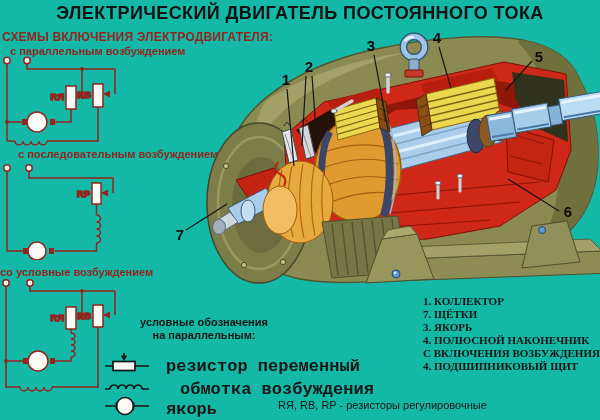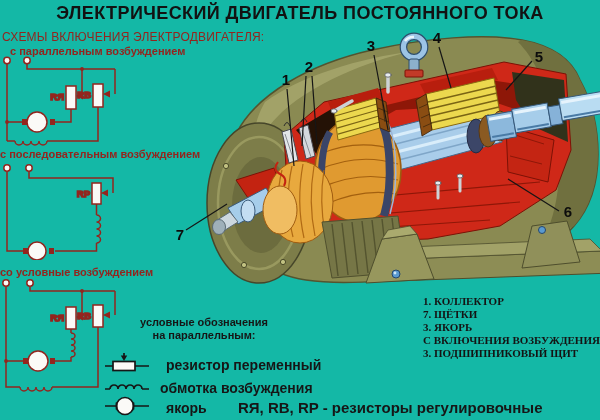--- a/index.html
+++ b/index.html
@@ -6,30 +6,30 @@
   #stage{
     position:relative;width:600px;height:420px;overflow:hidden;
     background:#14b8a6;font-family:"Liberation Sans",sans-serif;padding-left:24px;
   }
   .abs{position:absolute;}
   .title{
     top:3px;left:0;width:600px;text-align:center;
     font-size:18px;font-weight:bold;letter-spacing:.4px;color:#121212;
   }
   .schemes-header{
-    top:30px;left:2px;font-size:12px;font-weight:normal;color:#93251e;letter-spacing:.2px;
+    top:30px;left:2px;font-size:12px;font-weight:bold;color:#93251e;letter-spacing:.2px;
   }
   .scheme-label{
     font-size:11px;font-weight:bold;color:#93251e;text-align:left;
   }
   .legend-header{
     font-size:11px;font-weight:bold;color:#161616;text-align:center;
   }
-  .legend-label{font-size:14px;font-weight:bold;color:#161616;}
-  .legend-note{font-size:15px;font-weight:bold;color:#161616;}
+  .legend-label{font-size:17px;font-weight:bold;color:#161616;font-family:Liberation Mono, monospace;}
+  .legend-note{font-size:11px;font-weight:normal;color:#161616;margin-left:40px;}
   .parts-list{top:295px;left:423px;font-size:11px;font-weight:bold;color:#141414;line-height:13.1px;white-space:nowrap;font-family:Liberation Serif, serif;}
   svg{display:block;}
   svg text{font-family:"Liberation Sans",sans-serif;}
   .sch text{font-size:9.5px;font-weight:bold;fill:#3d2620;}
   .sch{stroke:#93251e;fill:none;stroke-width:1.5;}
   .sch .term{fill:#fbfaf7;}
   .sch .dot{fill:#93251e;stroke:none;}
   .sch .res{fill:#fbfaf7;}
   .sch .arr{fill:#93251e;stroke:none;}
   .sch .brush{fill:#93251e;stroke:none;}
@@ -58,21 +58,21 @@
     <polygon class="arr" points="103,38 110,34.5 110,41.5"></polygon>
     <text x="64" y="44" text-anchor="end">RЯ</text>
     <text x="91" y="42" text-anchor="end">RB</text>
     <path d="M71,53 V66 H55 M7,8 V85 M7,66 H22"></path>
     <circle class="term" cx="37" cy="66" r="10"></circle>
     <rect class="brush" x="22" y="63" width="5" height="6"></rect>
     <rect class="brush" x="50" y="63" width="5" height="6"></rect>
     <path d="M7,85 H15 M15,85 a4,4 0 0 0 8,0 a4,4 0 0 0 8,0 a4,4 0 0 0 8,0 a4,4 0 0 0 8,0 M47,85 H98 V51"></path>
   </svg>
 
-  <div class="abs scheme-label" style="top:148px;left:0;width:232px;">с последовательным возбуждением</div>
+  <div class="abs scheme-label" style="top:148px;left:18px;width:232px;">с последовательным возбуждением</div>
   <svg class="abs sch" style="top:160px;left:0;" width="230" height="100" viewBox="0 0 230 100">
     <circle class="term" cx="7" cy="8" r="3.2"></circle>
     <circle class="term" cx="29" cy="8" r="3.2"></circle>
     <path d="M29,11.5 V18 H113 V33"></path>
     <rect class="res" x="92" y="23" width="9" height="21"></rect>
     <polygon class="arr" points="101,33 108,29.5 108,36.5"></polygon>
     <text x="90" y="37" text-anchor="end">RP</text>
     <path d="M96.5,44 V55 M96.5,55 a4,3.5 0 0 1 0,7 a4,3.5 0 0 1 0,7 a4,3.5 0 0 1 0,7 a4,3.5 0 0 1 0,7 M96.5,83 V91 H55"></path>
     <circle class="term" cx="37" cy="91" r="9"></circle>
     <rect class="brush" x="23" y="88" width="5" height="6"></rect>
@@ -107,36 +107,37 @@
     <path d="M1,14 H9 M31,14 H45"></path>
     <rect x="9" y="9.5" width="22" height="9" fill="#fbfaf7"></rect>
     <path d="M20,1 V4"></path>
     <polygon class="solid" points="20,9 16.8,3.5 23.2,3.5"></polygon>
   </svg>
   <div class="abs legend-label" style="top:357px;left:166px;">резистор переменный</div>
 
   <svg class="abs lsym" style="top:378px;left:104px;" width="46" height="16" viewBox="0 0 46 16">
     <path d="M1,11 H6 M6,11 a4,4 0 0 1 8,0 a4,4 0 0 1 8,0 a4,4 0 0 1 8,0 a4,4 0 0 1 8,0 M38,11 H45"></path>
   </svg>
-  <div class="abs legend-label" style="top:380px;left:160px;">обмотка возбуждения</div>
+  <div class="abs legend-label" style="top:380px;left:180px;">обмотка возбуждения</div>
 
   <svg class="abs lsym" style="top:395px;left:104px;" width="46" height="22" viewBox="0 0 46 22">
     <circle cx="21" cy="11" r="8.5" fill="#fbfaf7"></circle>
     <path d="M1,11 H12.5 M29.5,11 H45 M12.5,7.5 V14.5 M29.5,7.5 V14.5"></path>
   </svg>
   <div class="abs legend-label" style="top:400px;left:166px;">якорь</div>
 
   <div class="abs legend-note" style="top:399px;left:238px;">RЯ, RB, RP - резисторы регулировочные</div>
 
   <div class="abs parts-list">
     <div>1. КОЛЛЕКТОР</div>
     <div>7. ЩЁТКИ</div>
     <div>3. ЯКОРЬ</div>
+    <div>4. ПОЛЮСНОЙ НАКОНЕЧНИК</div>
     <div>С ВКЛЮЧЕНИЯ ВОЗБУЖДЕНИЯ</div>
-    <div>3. ПОДШИПНИКОВЫЙ ЩИТ</div>
+    <div>4. ПОДШИПНИКОВЫЙ ЩИТ</div>
   </div>
 
   <svg class="abs" style="top:30px;left:170px;" width="430" height="270" viewBox="0 0 430 270">
 
     <g>
       <path d="M66,104 C86,64 140,34 202,20 C256,8 314,3 352,10 C384,16 402,30 410,50 C422,72 428,96 428,124 C428,152 420,178 404,196 C391,211 374,220 354,226 L298,239 C246,250 176,256 136,250 C96,244 64,218 53,186 C42,154 48,128 66,104 Z" fill="#8a8a52" stroke="#54542f" stroke-width="1.5"></path>
       <path d="M352,10 C384,16 402,30 410,50 C422,72 428,96 428,124 C428,152 420,178 404,196 L372,212 C390,180 394,130 384,88 C375,52 364,28 348,12 Z" fill="#70703f"></path>
       <path d="M95,72 C130,46 190,28 244,21 C212,27 150,48 112,82 C100,94 91,105 85,117 C83,98 88,84 95,72 Z" fill="#a6a66c" opacity="0.85"></path>
     </g>
 

